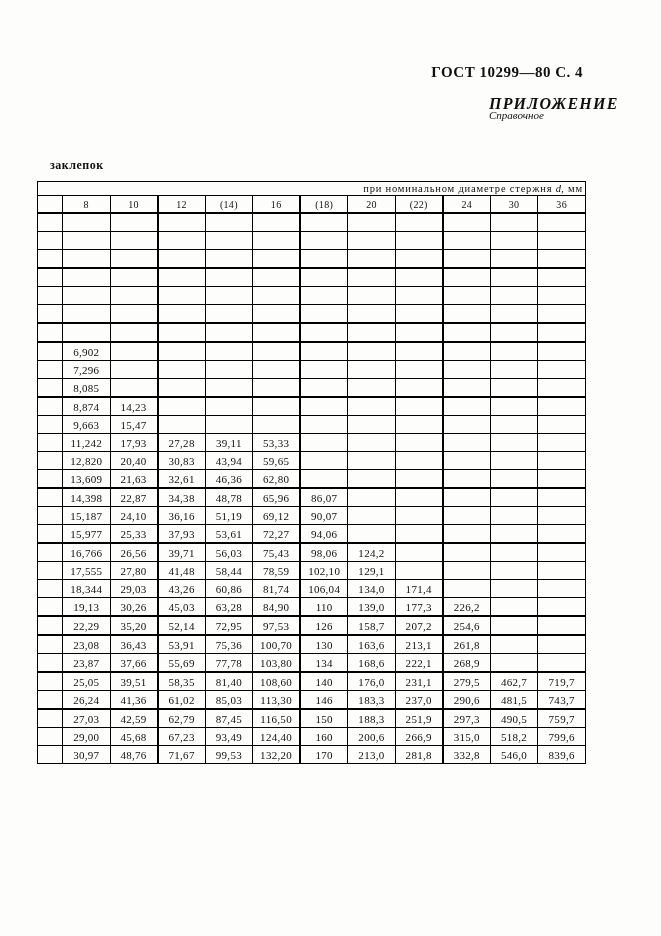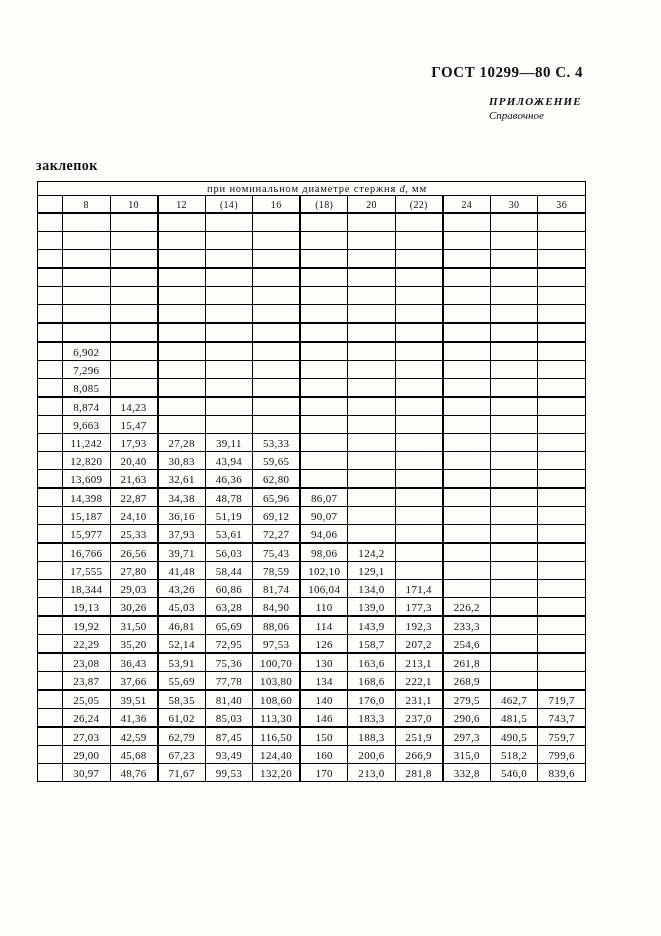--- a/index.html
+++ b/index.html
@@ -12,29 +12,29 @@
     overflow:hidden;
   }
   .page{position:absolute;left:0;top:0;width:661px;height:936px;background:#fdfdfc;}
 
   .doc-ref{
     position:absolute;top:64px;right:78px;
     font-size:15px;font-weight:bold;letter-spacing:0.5px;white-space:nowrap;margin-left:20px;
   }
   .appendix{
     position:absolute;left:489px;top:95px;
-    font-size:11px;font-style:italic;font-weight:600;letter-spacing:1.2px;white-space:nowrap;
+    font-size:16px;font-style:italic;font-weight:600;letter-spacing:1.2px;white-space:nowrap;
   }
   .appendix-sub{
     position:absolute;left:489px;top:109px;
     font-size:11px;font-style:italic;white-space:nowrap;
   }
   .caption{
-    position:absolute;left:36px;top:158px;
-    font-size:14px;font-weight:bold;letter-spacing:0.5px;
+    position:absolute;left:50px;top:158px;
+    font-size:12px;font-weight:bold;letter-spacing:0.5px;
   }
 
   table.mass-table{
     position:absolute;left:37px;top:181px;width:549px;
     border-collapse:collapse;table-layout:fixed;
     border-left:1.5px solid #000;border-right:1.5px solid #000;
     border-top:1px solid #000;border-bottom:1.5px solid #000;
     font-size:11px;
   }
   col.narrow{width:25px;}
@@ -43,21 +43,21 @@
     height:17px;
     padding:0 2px;
     text-align:center;
     vertical-align:middle;
     white-space:nowrap;
     overflow:hidden;
     letter-spacing:0.3px;
   }
   td.span-header{
     height:13px;
-    text-align:center;
+    text-align:right;
     padding-left:13px;
     font-size:10.5px;
     letter-spacing:0.8px;
     border-bottom:1.5px solid #000;
   }
   td.span-header i{font-style:italic;letter-spacing:0.3px;}
   tr.col-headers td{
     height:16px;
     font-size:10px;
     border-bottom:2.5px solid #000;
@@ -411,34 +411,20 @@
           <td class="vthick">45,03</td>
           <td>63,28</td>
           <td>84,90</td>
           <td class="vthick">110</td>
           <td>139,0</td>
           <td>177,3</td>
           <td class="vthick">226,2</td>
           <td></td>
           <td></td>
         </tr>
-        <tr>
-          <td></td>
-          <td>19,92</td>
-          <td>31,50</td>
-          <td class="vthick">46,81</td>
-          <td>65,69</td>
-          <td>88,06</td>
-          <td class="vthick">114</td>
-          <td>143,9</td>
-          <td>192,3</td>
-          <td class="vthick">233,3</td>
-          <td></td>
-          <td></td>
-        </tr>
         <tr class="grp">
           <td></td>
           <td>22,29</td>
           <td>35,20</td>
           <td class="vthick">52,14</td>
           <td>72,95</td>
           <td>97,53</td>
           <td class="vthick">126</td>
           <td>158,7</td>
           <td>207,2</td>

